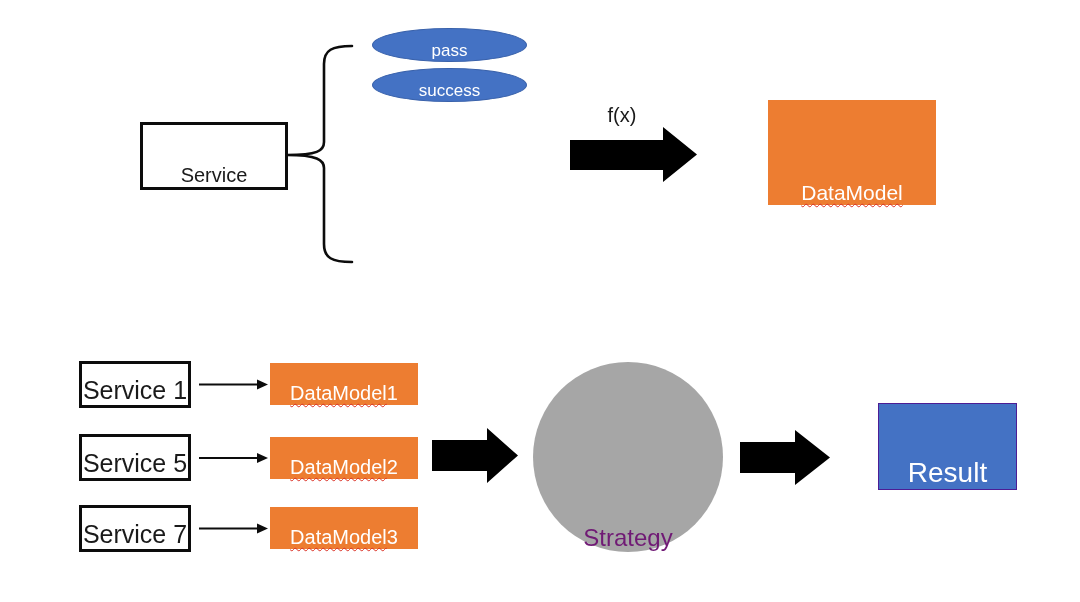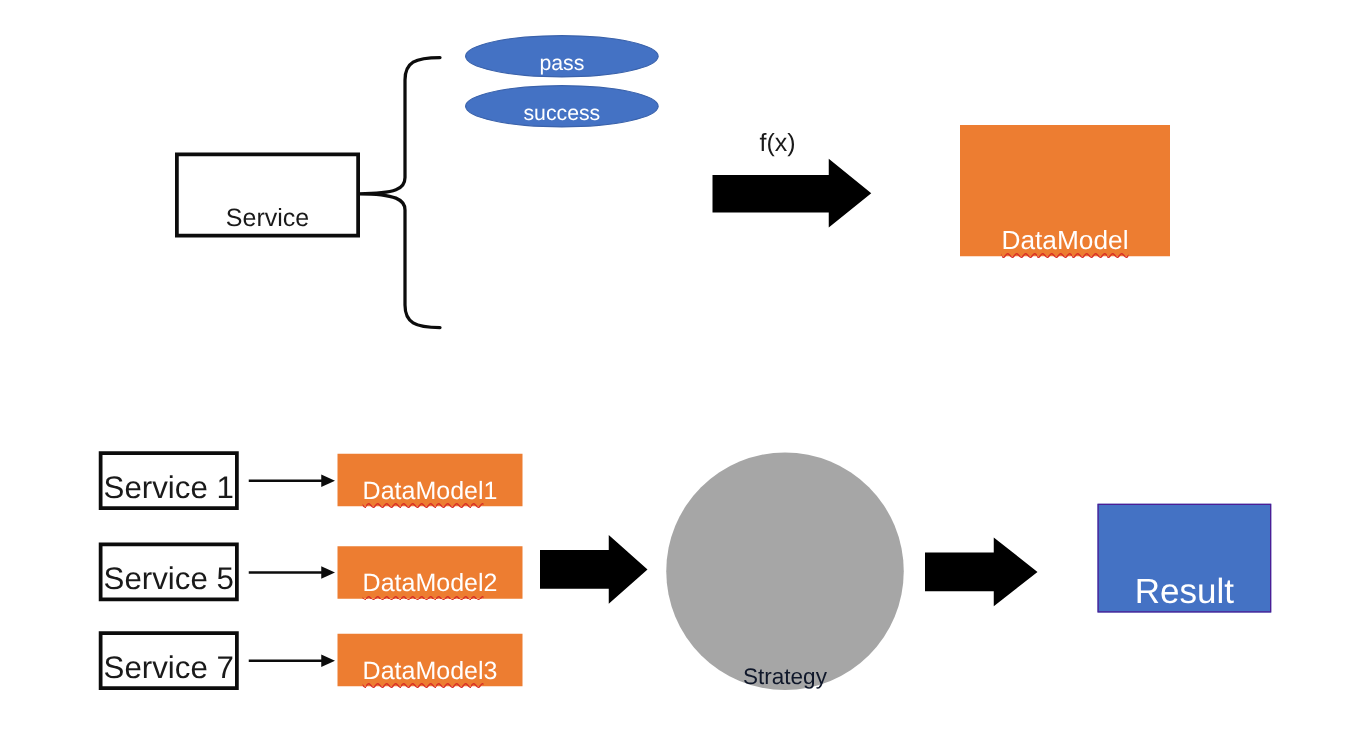--- a/index.html
+++ b/index.html
@@ -40,21 +40,21 @@
     background: var(--orange); color: #ffffff; font-size: 21px;
   }
   .dm-row {
     left: 270px; width: 148px; height: 42px;
     background: var(--orange); color: #ffffff; font-size: 20px;
   }
 
   .strategy-circle {
     left: 533px; top: 362px; width: 190px; height: 190px;
     background: var(--gray); border-radius: 50%;
-    color: #0f172a; font-size: 18px;
+    color: #701a75; font-size: 24px;
   }
   .result-box {
     left: 878px; top: 403px; width: 139px; height: 87px;
     background: var(--blue); border: 1px solid #4c1d95;
     color: #ffffff; font-size: 28px;
   }
 
   .squiggle {
     text-decoration-line: underline;
     text-decoration-style: wavy;

